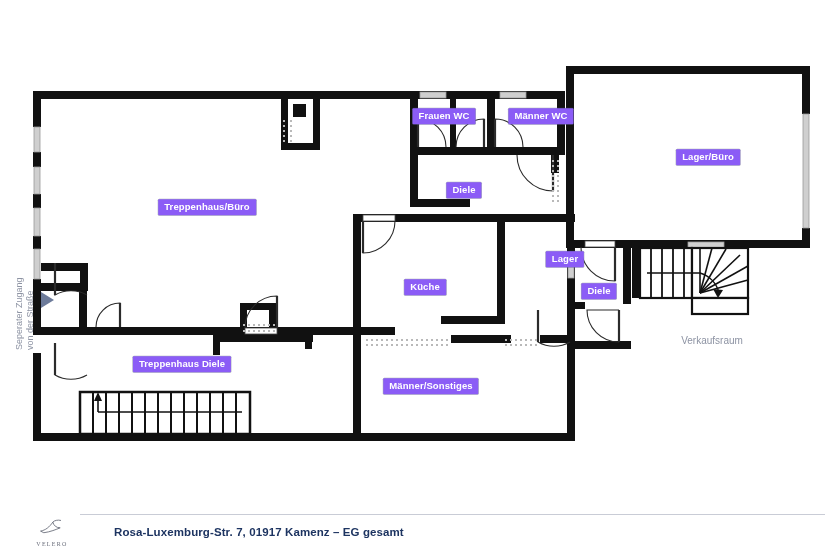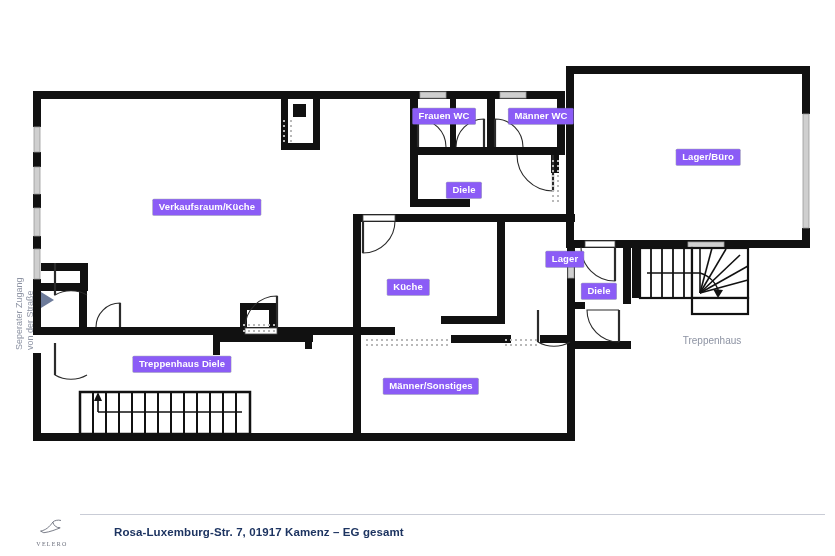--- a/index.html
+++ b/index.html
@@ -304,32 +304,32 @@
       <rect x="692" y="298" width="56" height="16" fill="#ffffff" stroke="#111" stroke-width="2.2"></rect>
 
       <path d="M 647 273 L 700 273 A 27 27 0 0 1 719 293" stroke="#111" stroke-width="1.4" fill="none"></path>
       <polygon points="718,298 713,289 723,290" fill="#111"></polygon>
 
       <rect x="632" y="248" width="8" height="50" fill="#111"></rect>
     </g>
 
   </svg>
 
-  <div class="room-label" style="left:207px; top:207px;">Verkaufsraum/Küche</div>
+  <div class="room-label" style="left:207px; top:207px;">Treppenhaus/Büro</div>
   <div class="room-label" style="left:444px; top:116px;">Frauen WC</div>
   <div class="room-label" style="left:529px; top:116px;margin-left:12px;">Männer WC</div>
   <div class="room-label" style="left:464px; top:190px;">Diele</div>
   <div class="room-label" style="left:690px; top:157px;margin-left:18px;">Lager/Büro</div>
-  <div class="room-label" style="left:408px; top:287px;">Küche</div>
+  <div class="room-label" style="left:425px; top:287px;">Küche</div>
   <div class="room-label" style="left:529px; top:259px;margin-left:36px;">Lager</div>
   <div class="room-label" style="left:599px; top:291px;">Diele</div>
   <div class="room-label" style="left:182px; top:364px;">Treppenhaus Diele</div>
   <div class="room-label" style="left:431px; top:386px;">Männer/Sonstiges</div>
 
-  <div class="plain-label" style="left:712px; top:341px;">Treppenhaus</div>
+  <div class="plain-label" style="left:712px; top:341px;">Verkaufsraum</div>
 
   <div class="vert-note" style="left:14px; top:350px;">Seperater Zugang</div>
   <div class="vert-note" style="left:25px; top:350px;">von der Straße</div>
 
   <svg style="position:absolute; left:40px; top:291px; width:16px; height:18px;" viewBox="0 0 16 18">
     <polygon points="1,1 14,9 1,17" fill="#6d7b9a"></polygon>
   </svg>
 
   <div class="footer">
     <div class="footer-rule"></div>

